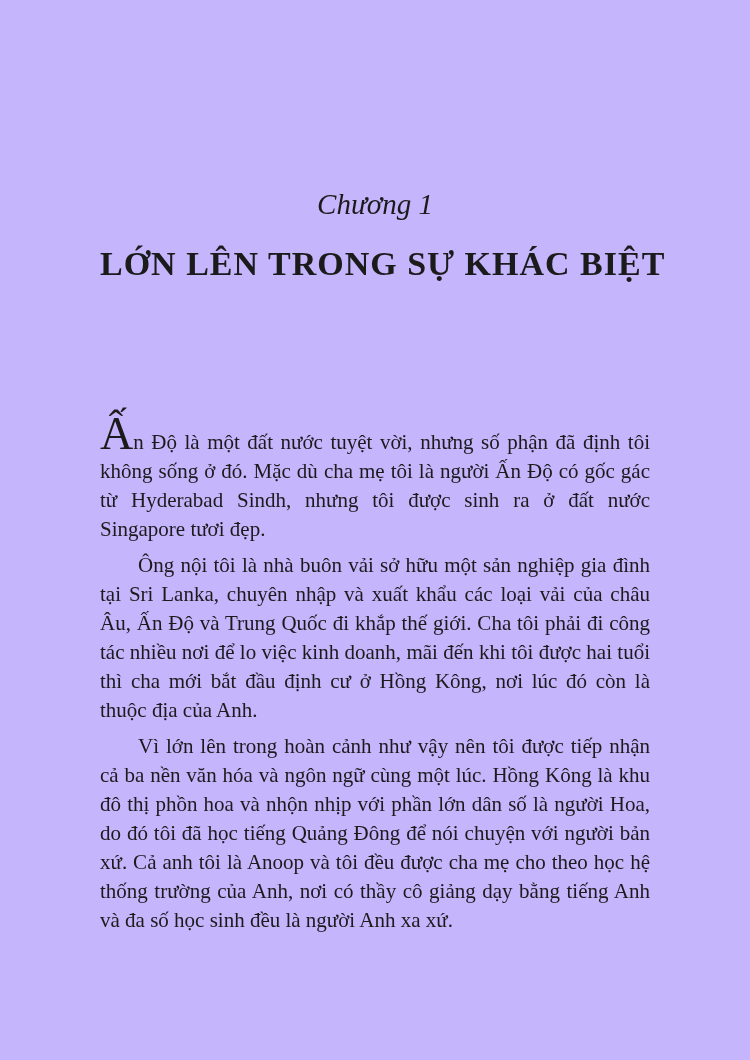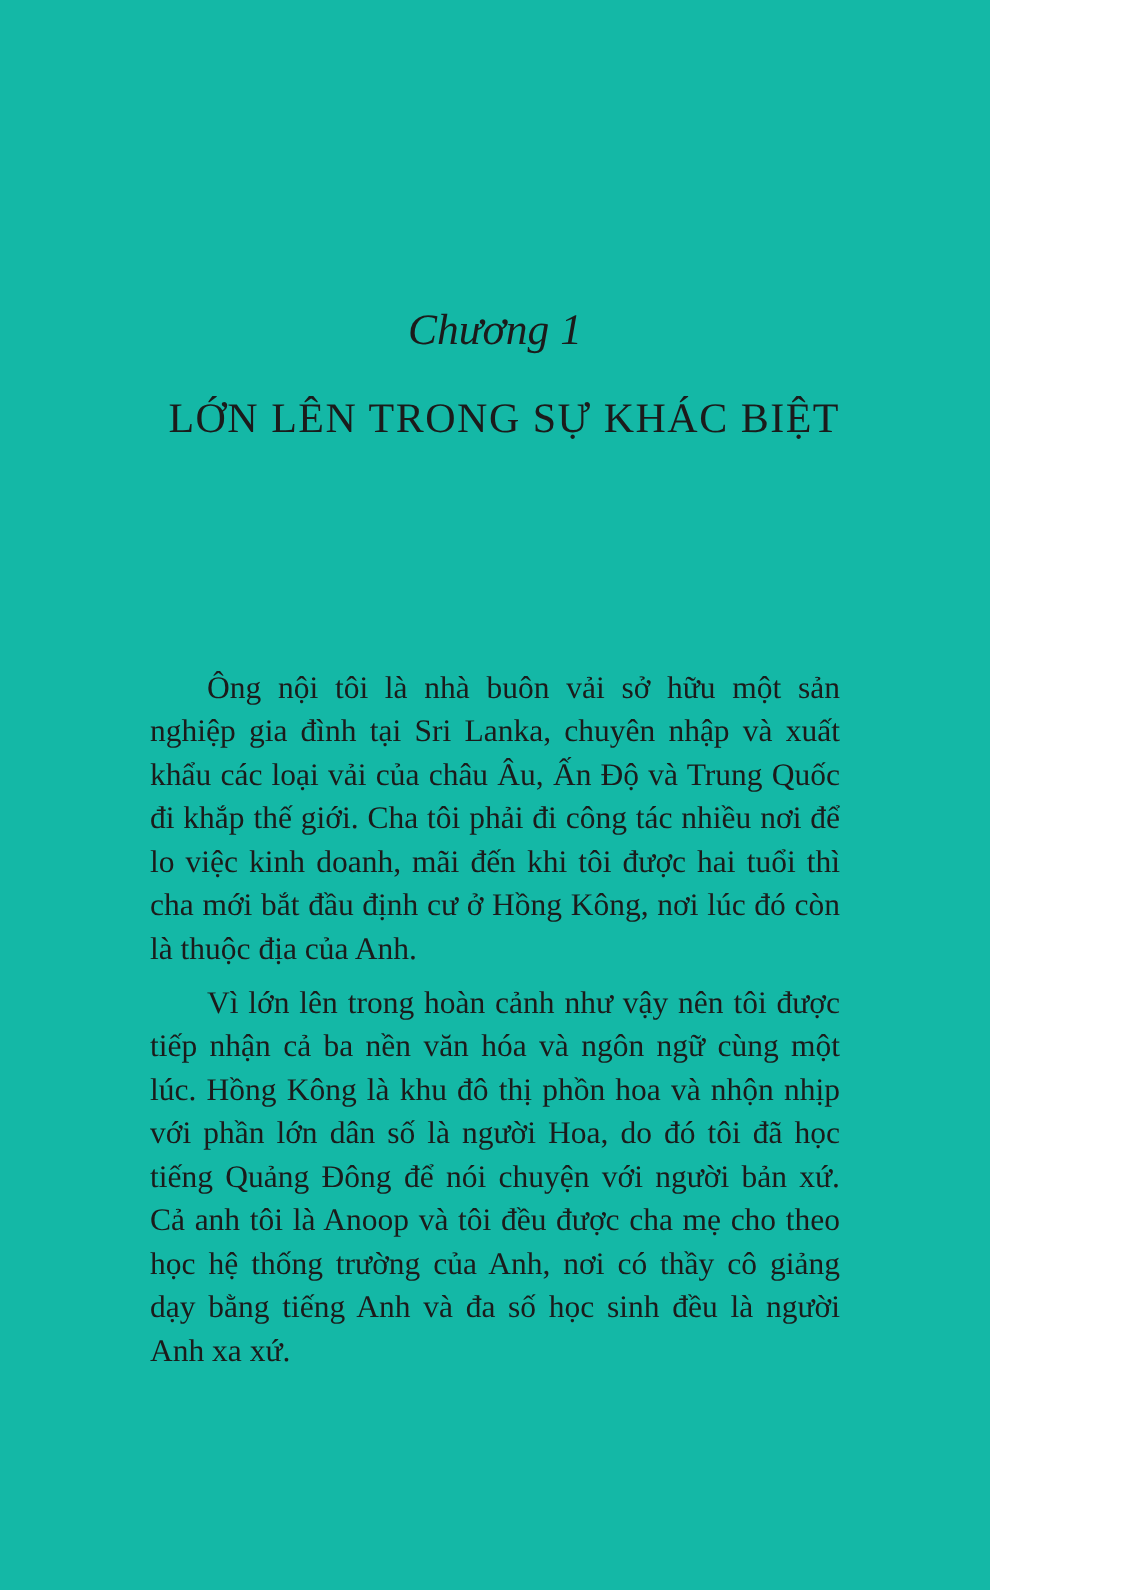--- a/index.html
+++ b/index.html
@@ -9,38 +9,38 @@
   }
   body {
     width: 750px;
     height: 1060px;
     overflow: hidden;
     font-family: "Liberation Serif", "DejaVu Serif", serif;
     color: #1b1b1b;
   }
   .page {
     position: relative;
-    width: 660px;
+    width: 750px;
     height: 1060px;
     box-sizing: border-box;
-    padding: 16px 100px;
-    background: #14b8a6;
+    padding: 0 100px;
+    background: #c4b5fd;
   }
   .chapter-label {
     padding-top: 190px;
     text-align: center;
     font-style: italic;
     font-size: 29px;
     line-height: 29px;
   }
   .chapter-title {
     margin: 27px 0 0 0;
     text-align: right;
-    font-size: 28px;
-    font-weight: normal;
+    font-size: 34px;
+    font-weight: bold;
     letter-spacing: 1px;
     line-height: 36px;
     white-space: nowrap;
   }
   .body-text {
     margin-top: 146px;
     font-size: 21px;
     line-height: 29px;
     text-align: justify;
   }
@@ -63,20 +63,21 @@
 <body>
 
 <div class="page">
 
   <div class="chapter-label">Chương 1</div>
 
   <h1 class="chapter-title">LỚN LÊN TRONG SỰ KHÁC BIỆT</h1>
 
   <div class="body-text">
 
+    <p class="para"><span class="initial">Ấ</span><span>n Độ là một đất nước tuyệt vời, nhưng số phận đã định tôi không sống ở đó. Mặc dù cha mẹ tôi là người Ấn Độ có gốc gác từ Hyderabad Sindh, nhưng tôi được sinh ra ở đất nước Singapore tươi đẹp.</span></p>
 
     <p class="para indent">Ông nội tôi là nhà buôn vải sở hữu một sản nghiệp gia đình tại Sri Lanka, chuyên nhập và xuất khẩu các loại vải của châu Âu, Ấn Độ và Trung Quốc đi khắp thế giới. Cha tôi phải đi công tác nhiều nơi để lo việc kinh doanh, mãi đến khi tôi được hai tuổi thì cha mới bắt đầu định cư ở Hồng Kông, nơi lúc đó còn là thuộc địa của Anh.</p>
 
     <p class="para indent">Vì lớn lên trong hoàn cảnh như vậy nên tôi được tiếp nhận cả ba nền văn hóa và ngôn ngữ cùng một lúc. Hồng Kông là khu đô thị phồn hoa và nhộn nhịp với phần lớn dân số là người Hoa, do đó tôi đã học tiếng Quảng Đông để nói chuyện với người bản xứ. Cả anh tôi là Anoop và tôi đều được cha mẹ cho theo học hệ thống trường của Anh, nơi có thầy cô giảng dạy bằng tiếng Anh và đa số học sinh đều là người Anh xa xứ.</p>
 
   </div>
 
 </div>
 
 </body></html>

